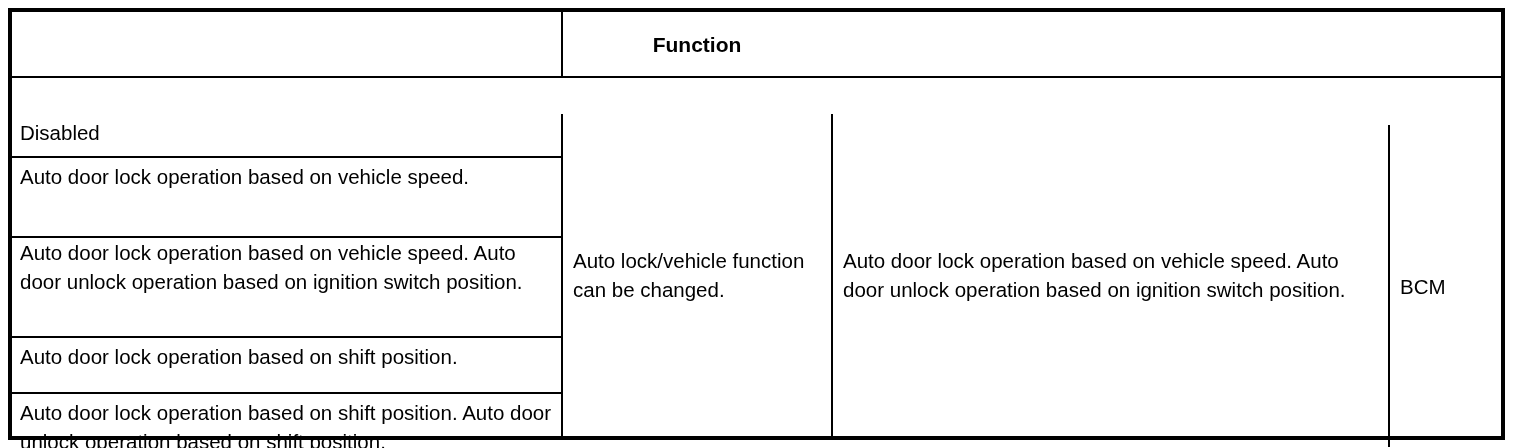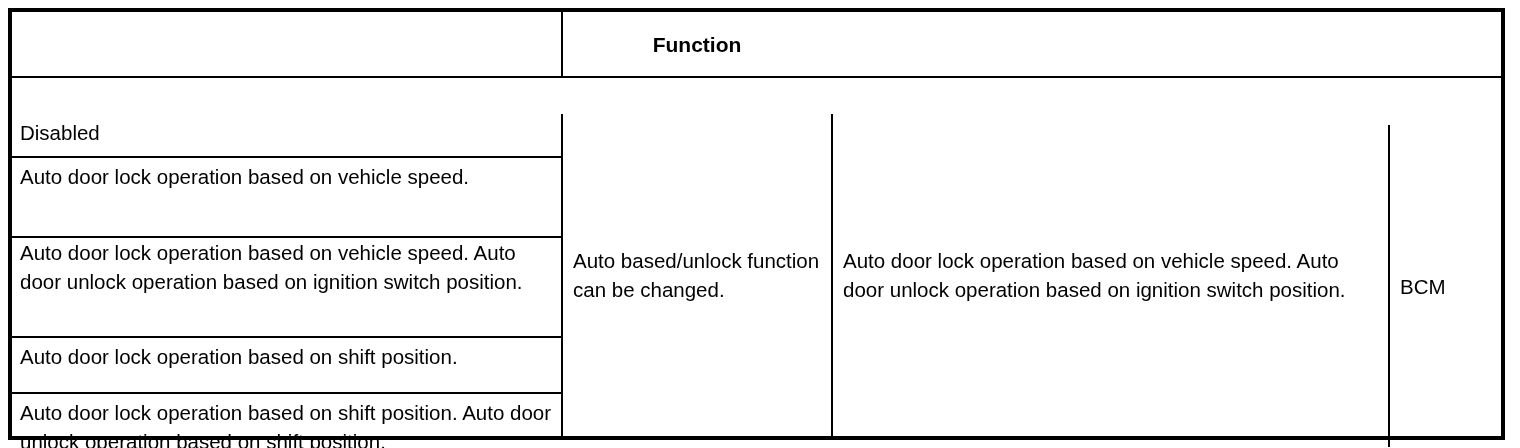--- a/index.html
+++ b/index.html
@@ -157,21 +157,21 @@
 
       <div class="col-setting">
         <div class="setting-row r0">Disabled</div>
         <div class="setting-row r1">Auto door lock operation based on vehicle speed.</div>
         <div class="setting-row r2">Auto door lock operation based on vehicle speed. Auto door unlock operation based on ignition switch position.</div>
         <div class="setting-row r3">Auto door lock operation based on shift position.</div>
         <div class="setting-row r4 last">Auto door lock operation based on shift position. Auto door unlock operation based on shift position.</div>
       </div>
 
       <div class="col-function">
-        <div class="cell-text">Auto based/unlock function can be changed.</div>
+        <div class="cell-text">Auto lock/vehicle function can be changed.</div>
       </div>
 
       <div class="col-initial">
         <div class="cell-text">Auto door lock operation based on vehicle speed. Auto door unlock operation based on ignition switch position.</div>
       </div>
 
       <div class="col-control">
         <div class="cell-text">BCM</div>
       </div>
 

